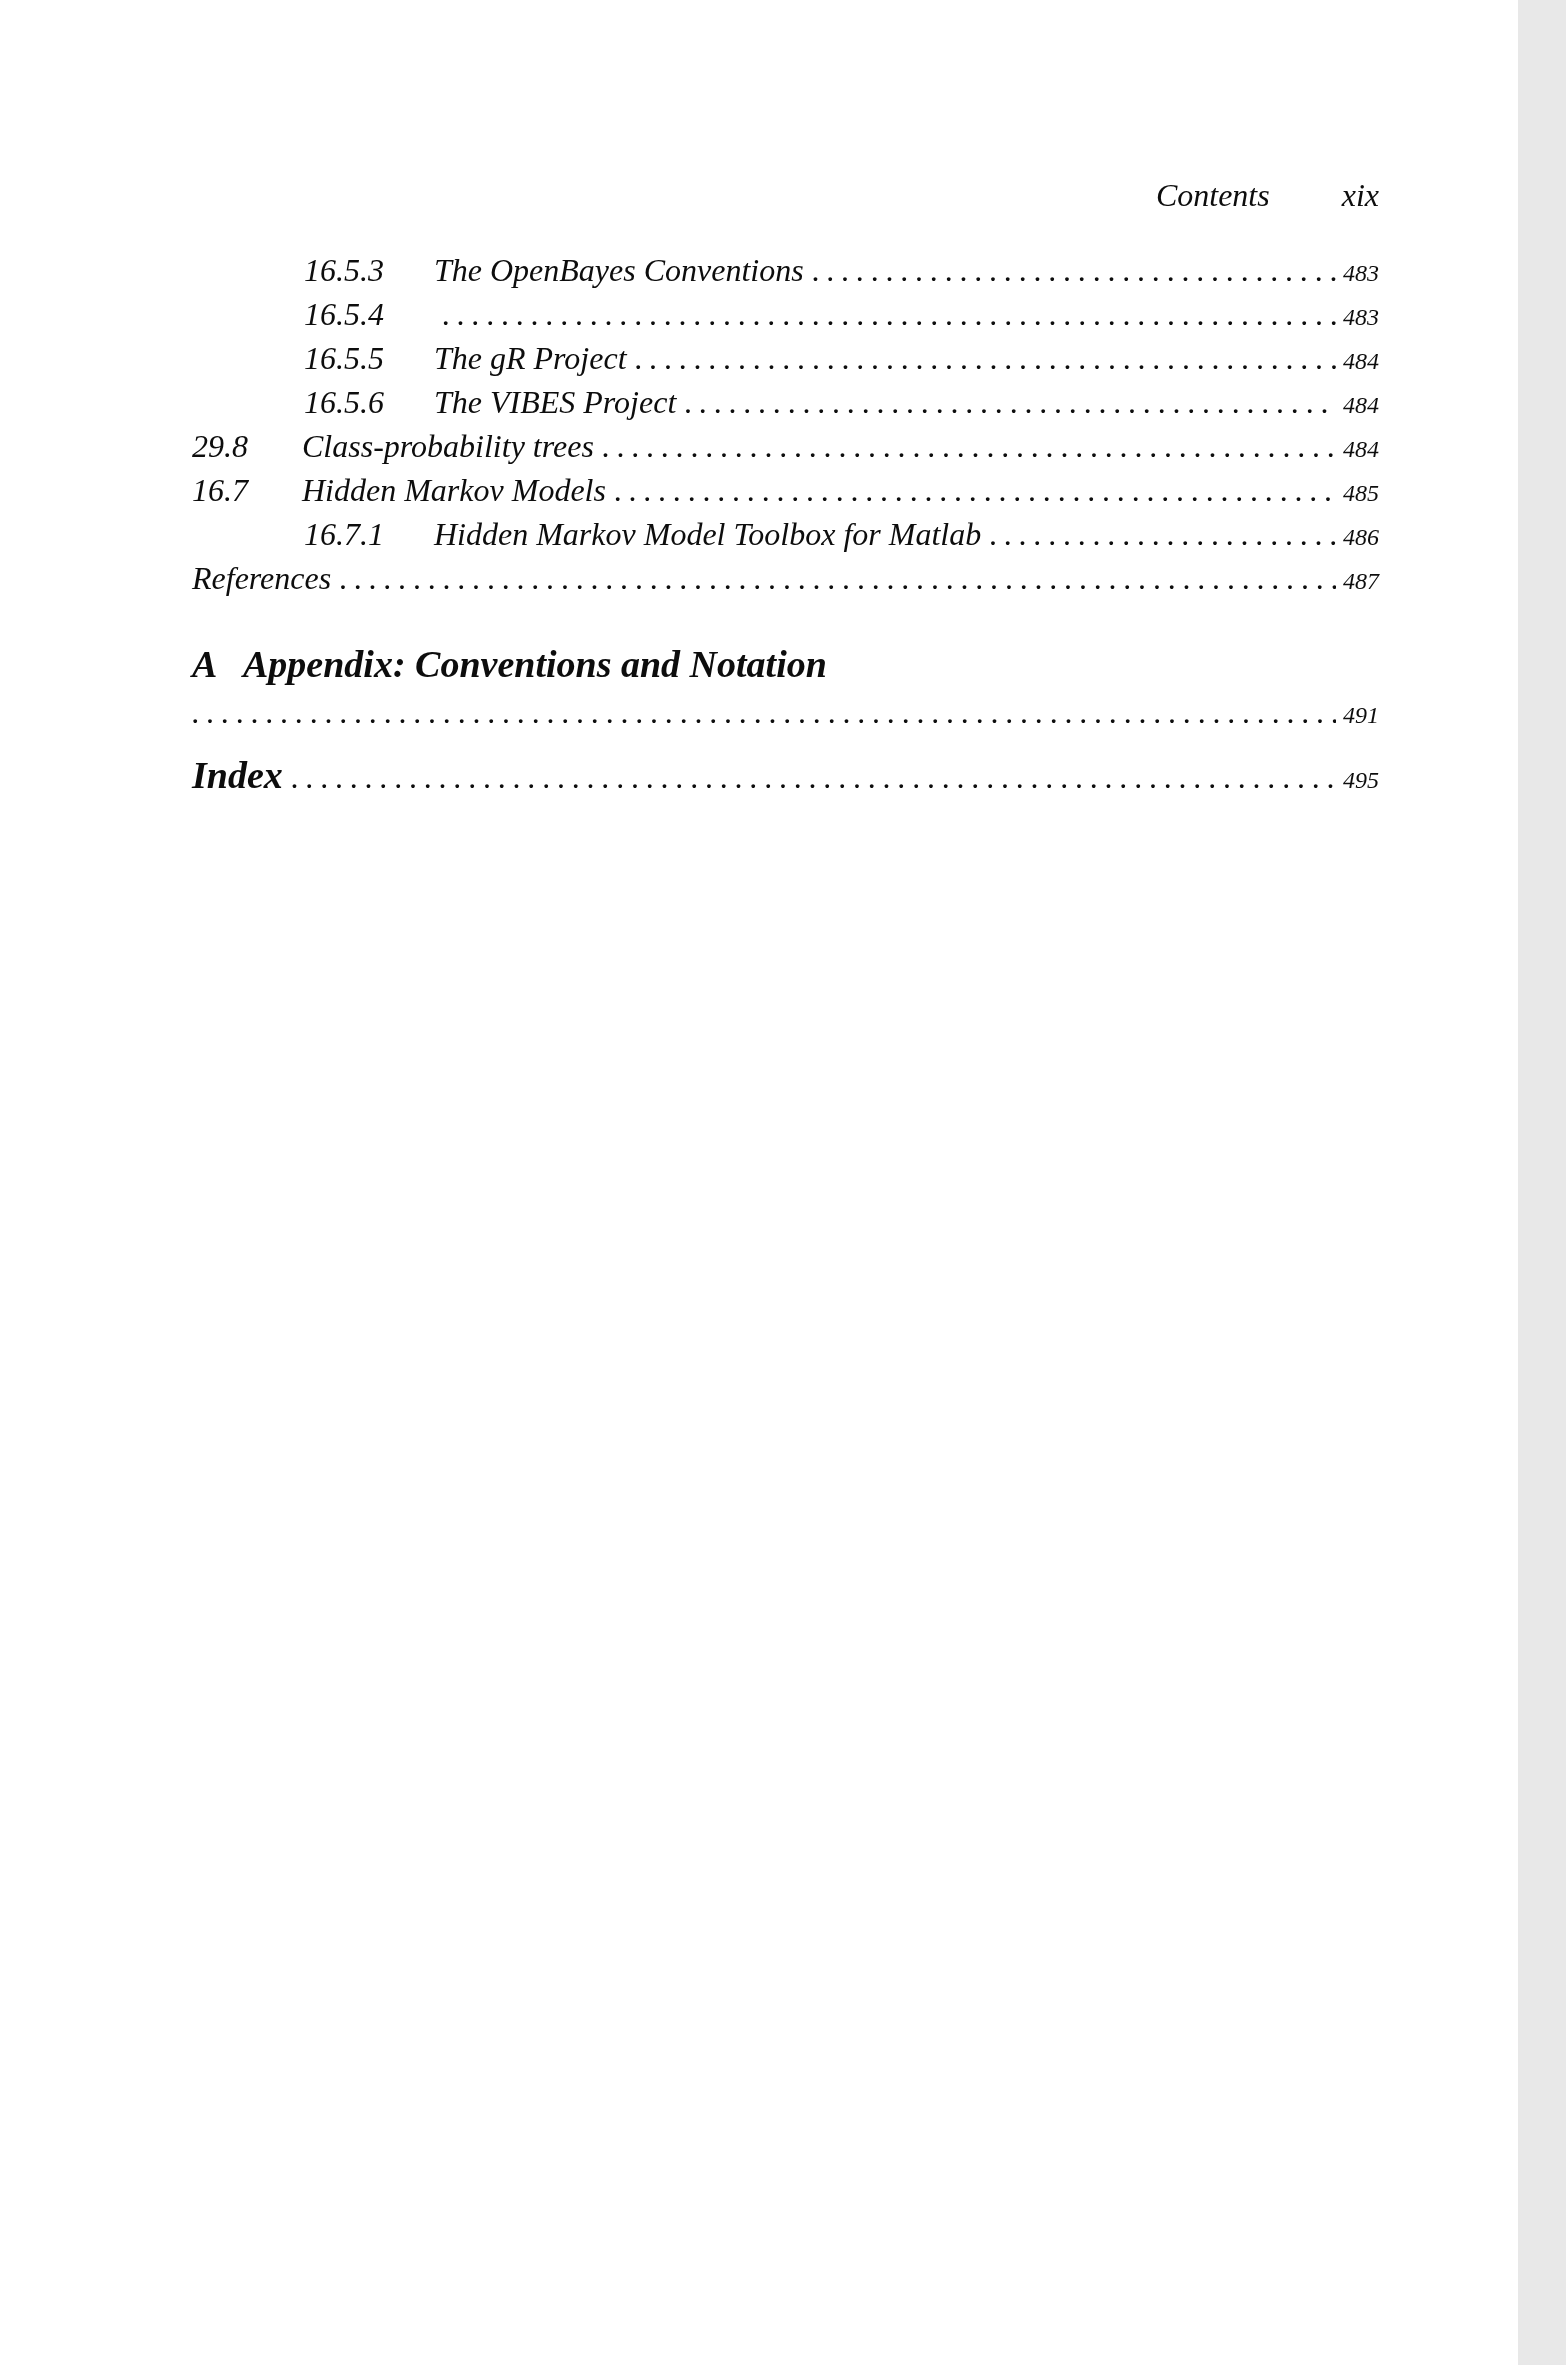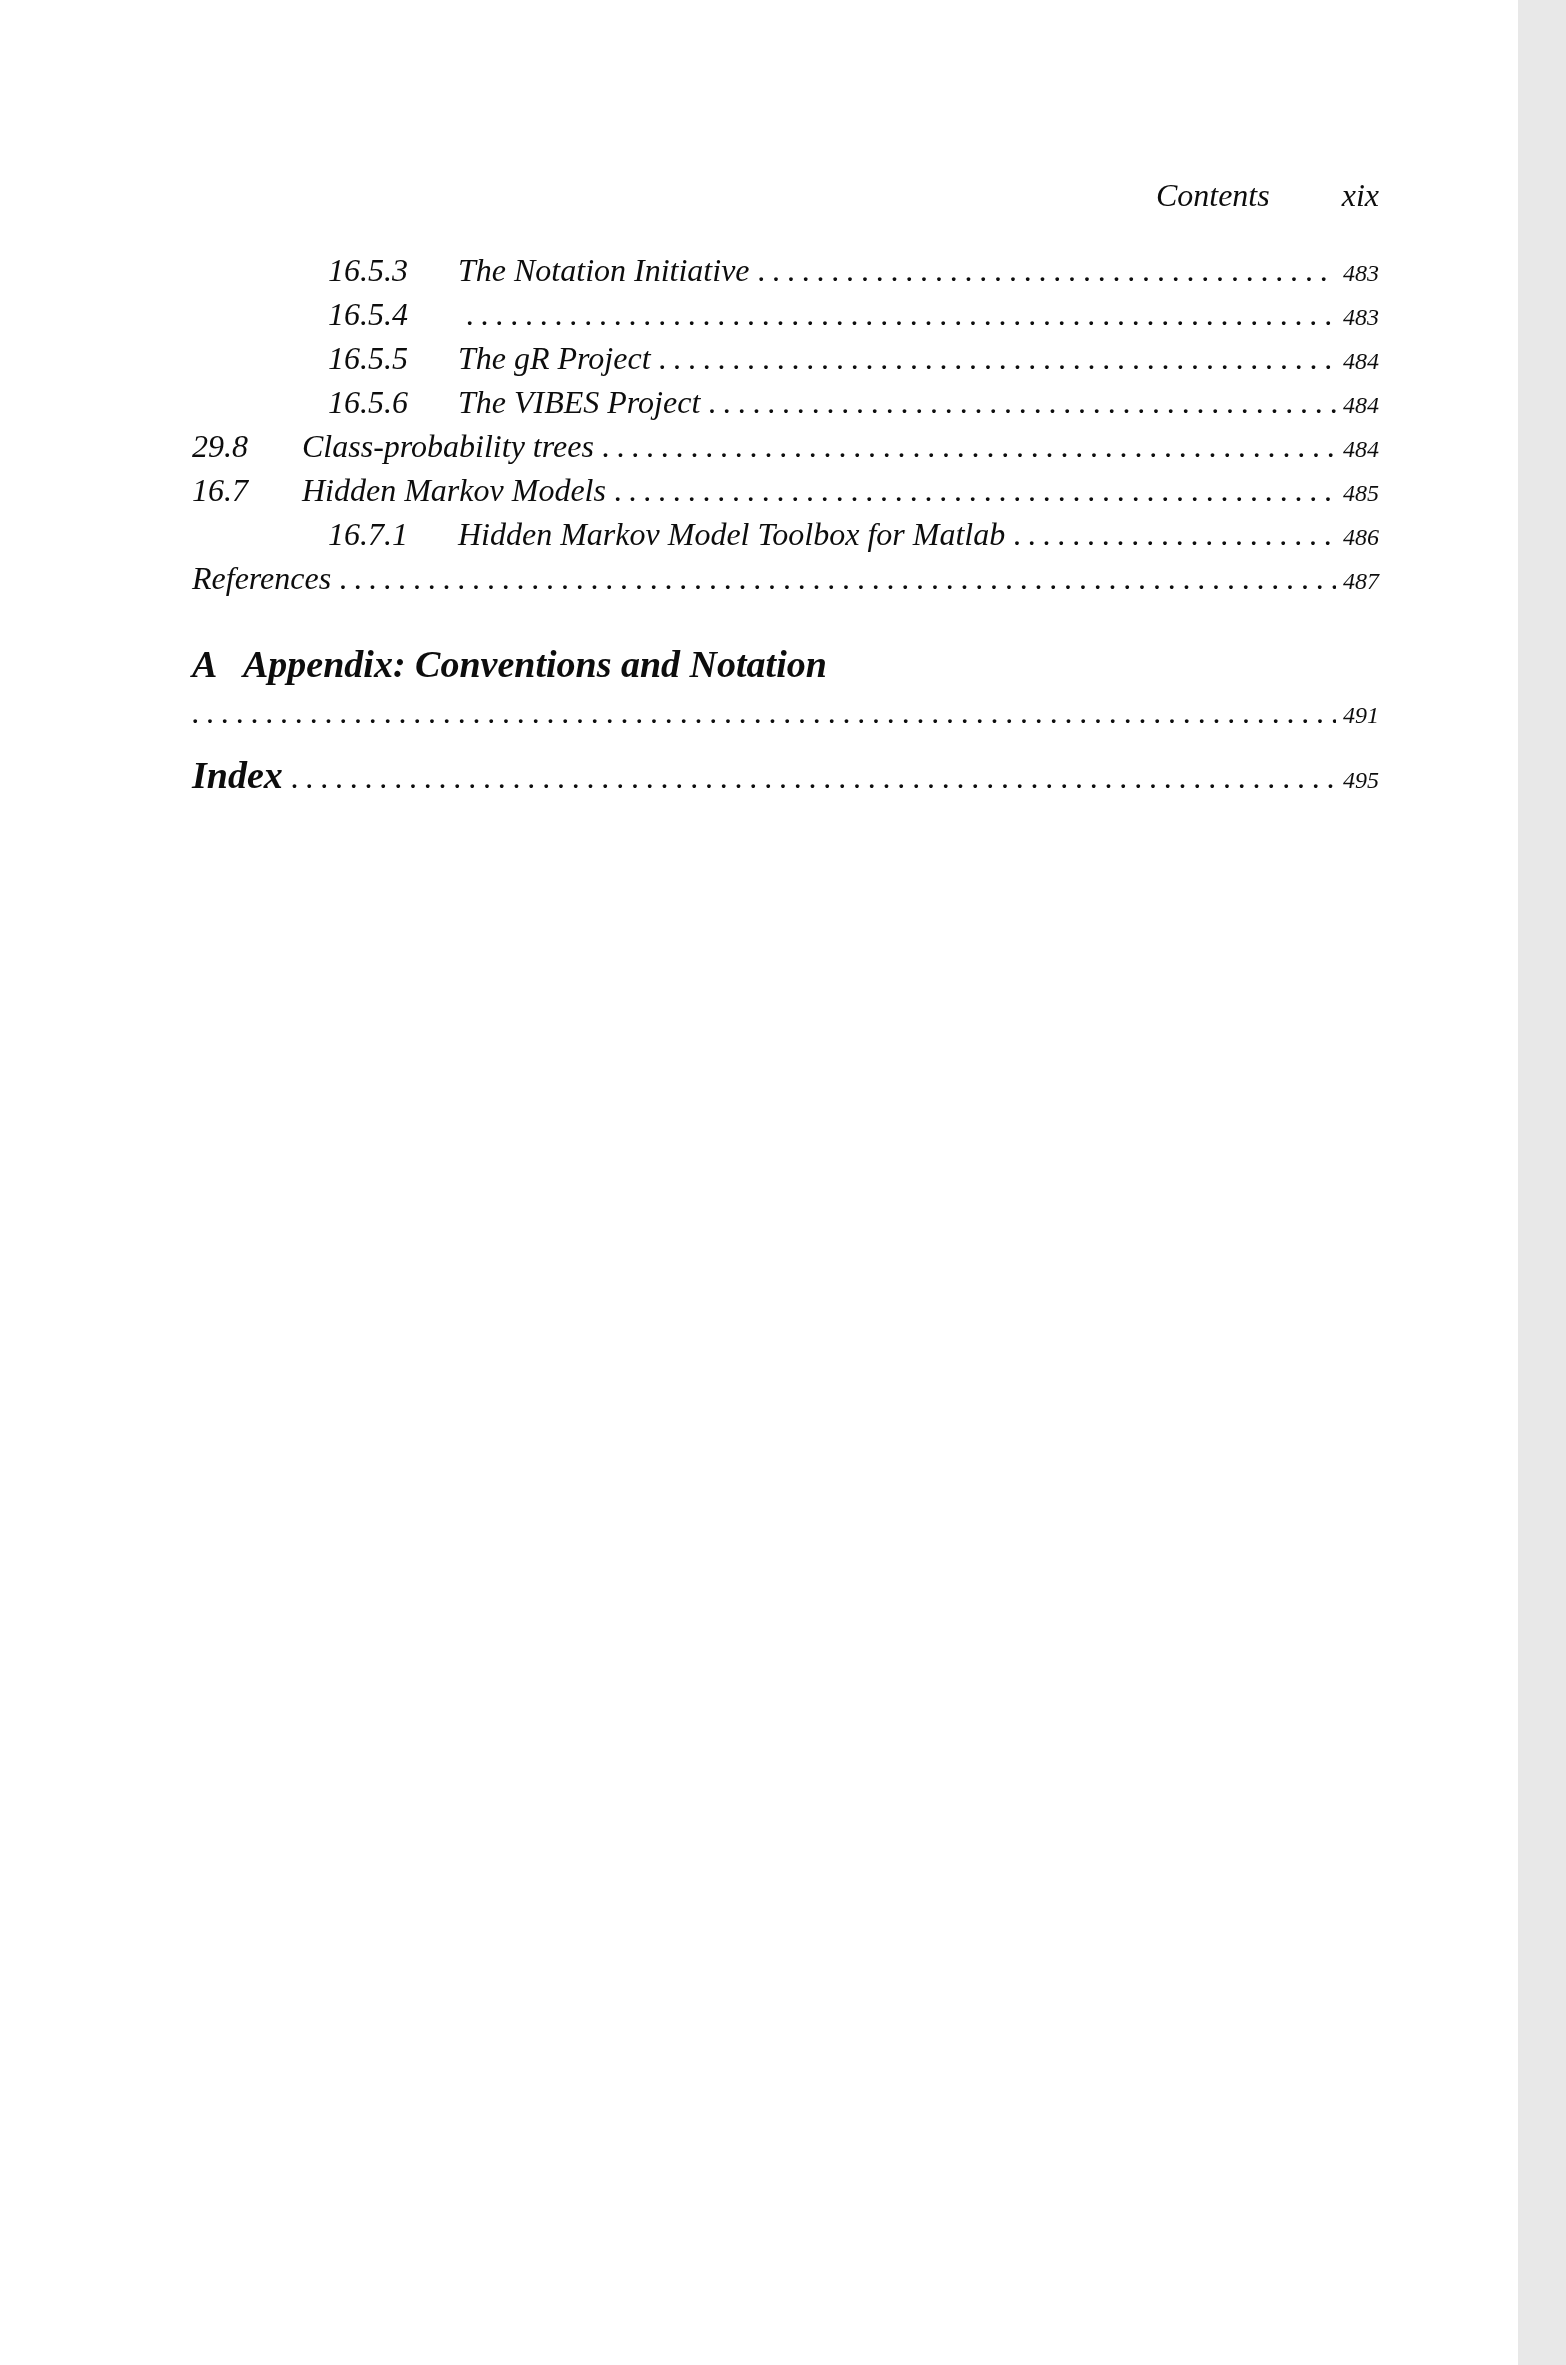--- a/index.html
+++ b/index.html
@@ -44,21 +44,20 @@
     white-space: nowrap;
   }
   .row.section .num {
     width: 110px;
   }
   .row.sub {
     padding-left: 112px;
   }
   .row.sub .num {
     width: 130px;
-    margin-left: 24px;
   }
   .row .title {
     flex: 0 0 auto;
     white-space: nowrap;
   }
   .dots {
     flex: 1 1 auto;
     min-width: 0;
     overflow: hidden;
     white-space: nowrap;
@@ -115,21 +114,21 @@
 
     <div class="running-header">
       <span>Contents</span>
       <span>xix</span>
     </div>
 
     <div class="toc">
 
       <div class="row sub">
         <span class="num">16.5.3</span>
-        <span class="title">The Notation Initiative</span>
+        <span class="title">The OpenBayes Conventions</span>
         <span class="dots">................................................................................................................................................................</span>
         <span class="pagenum">483</span>
       </div>
 
       <div class="row sub">
         <span class="num">16.5.4</span>
         <span class="dots">................................................................................................................................................................</span>
         <span class="pagenum">483</span>
       </div>
 

